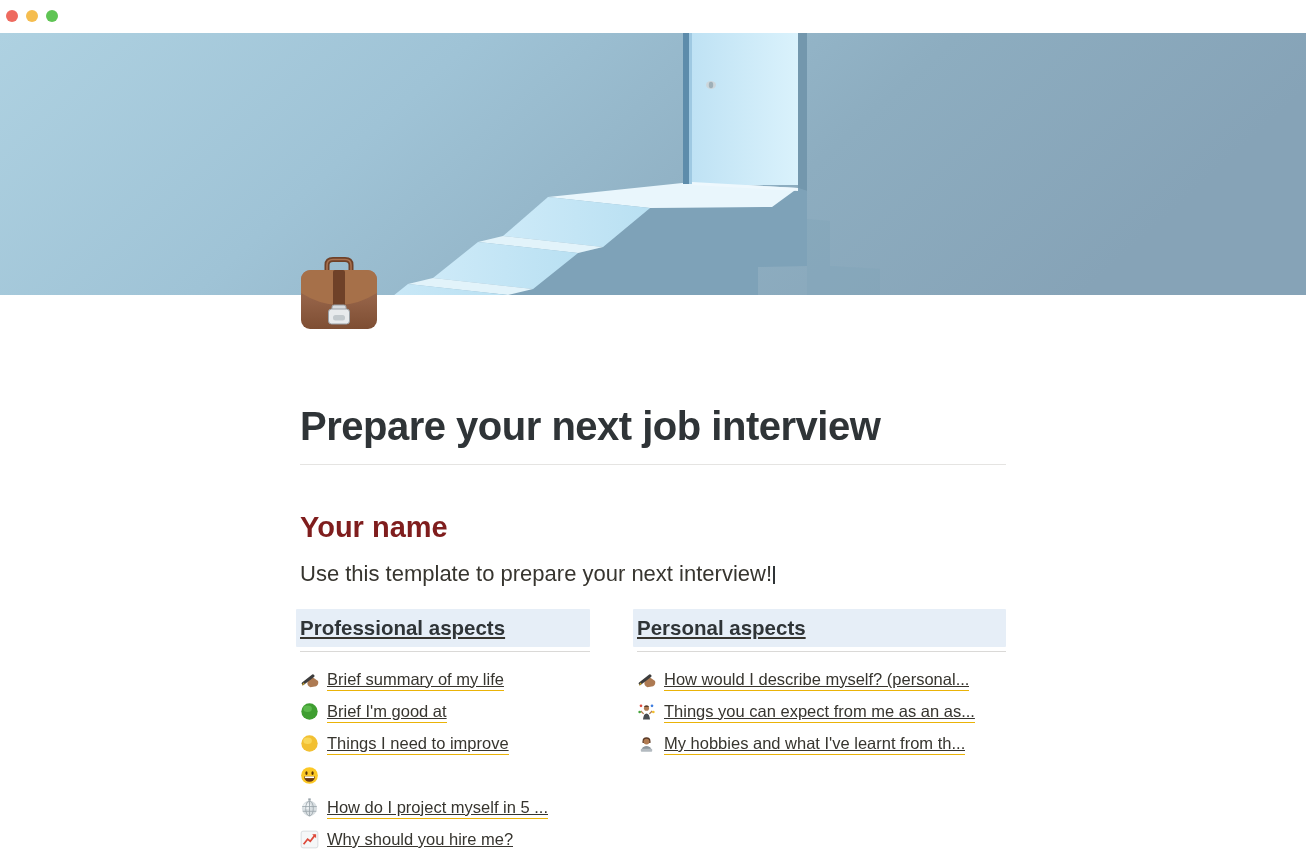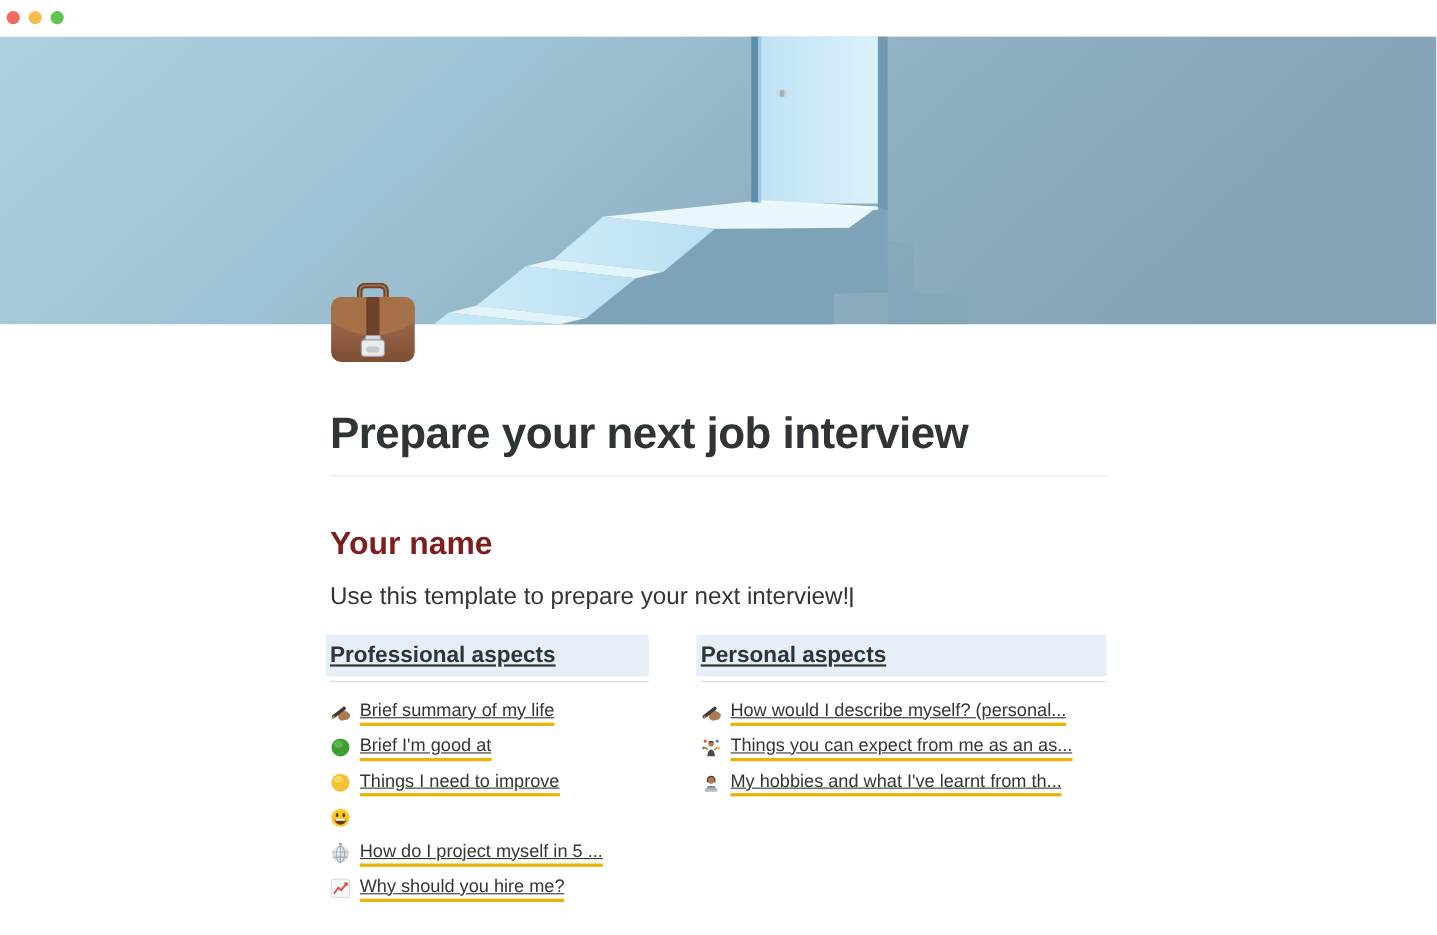--- a/index.html
+++ b/index.html
@@ -15,21 +15,21 @@
   .dot.min   { left:26px; background:#f5bd4f; }
   .dot.max   { left:46px; background:#5fc454; }
   
   .cover { position:absolute; top:33px; left:0; width:1306px; height:262px; }
   .cover svg { display:block; }
   
   .page-icon { position:absolute; left:300px; top:257px; width:78px; height:74px; z-index:6; cursor:pointer; }
   
   .content { position:absolute; left:300px; top:295px; width:706px; }
   .page-title {
-    margin:0; padding-top:76px; font-size:40px; line-height:1.18;
+    margin:0; padding-top:108px; font-size:40px; line-height:1.18;
     font-weight:700; letter-spacing:-0.5px; color:#2f3437;
   }
   .rule { height:1px; background:#e5e4e2; margin-top:14px; }
   .section-heading { margin:0; padding-top:46px; font-size:29px; font-weight:700; color:#7f1d1d; }
   .intro { margin:0; padding-top:16px; font-size:22px; line-height:1.3; color:#37352f; }
   .caret { display:inline-block; width:1.5px; height:18px; background:#2f3437; vertical-align:-3px; margin-left:1px; }
   
   .cols { display:flex; margin-top:20px;text-decoration:underline; }
   .col-left  { flex:0 0 290px; margin-right:47px; }
   .col-right { flex:1; min-width:0; }
@@ -37,21 +37,21 @@
     background:#e6eef7; padding:7px 8px 7px 4px; margin-left:-4px;
     font-size:20.5px; font-weight:700; color:#2f3437; border-radius:1px;
   }
   .header-rule { height:1px; background:#dad9d7; margin-top:4px; }
   .list { margin-top:12px; }
   .item { display:flex; align-items:center; height:32px; cursor:pointer; }
   .ico { width:19px; height:19px; margin-right:8px; flex:none; }
   .ico svg { display:block; width:19px; height:19px; }
   .lbl {
     font-size:16.5px; color:#37352f; line-height:20px;
-    border-bottom:3px solid #eab308; padding-bottom:1px;
+    border-bottom:1px solid #eab308; padding-bottom:1px;
     white-space:nowrap; overflow:hidden; max-width:100%;
   }
 </style>
 </head>
 <body>
 
 <div class="titlebar">
   <span class="dot close"></span>
   <span class="dot min"></span>
   <span class="dot max"></span>

